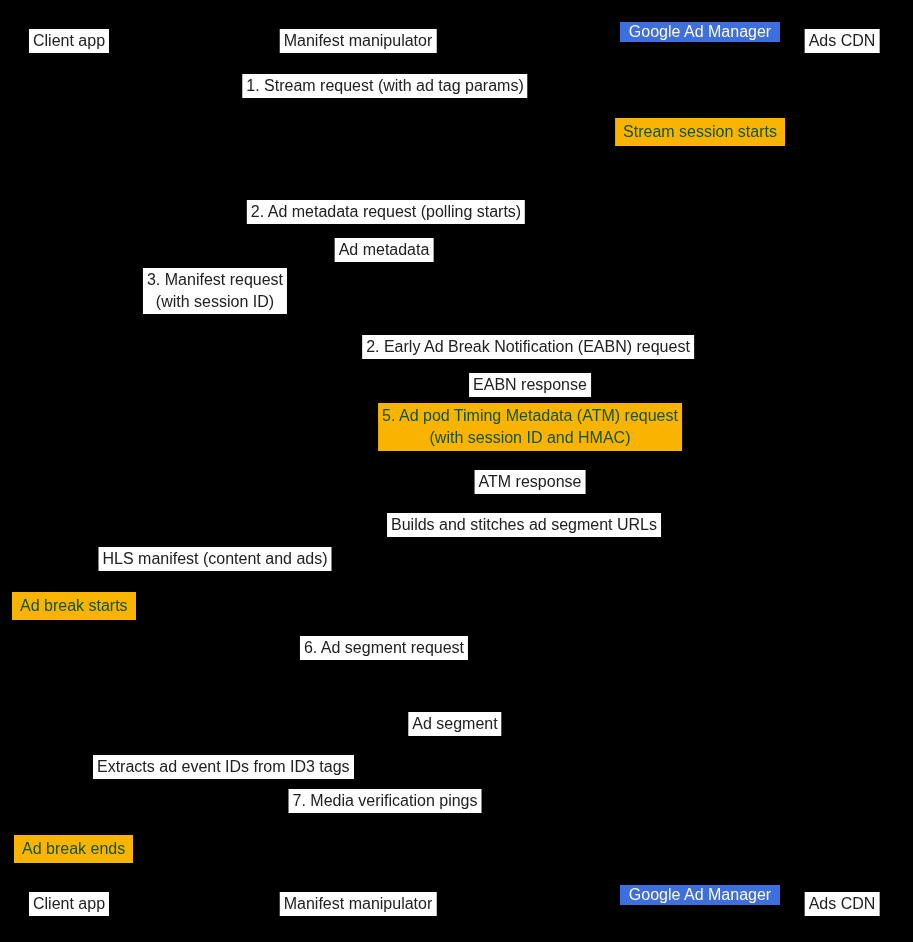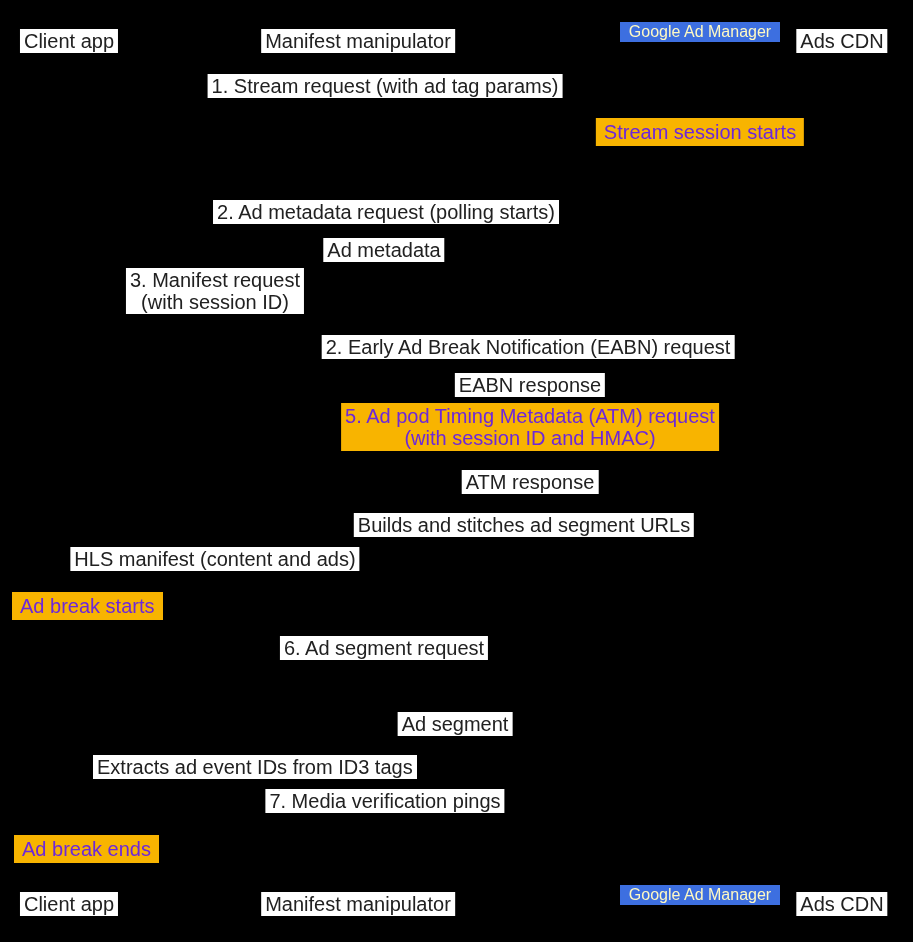--- a/index.html
+++ b/index.html
@@ -7,33 +7,33 @@
     position:relative;
     width:913px;height:942px;
     background:#000;
     font-family:"Liberation Sans", sans-serif;
     overflow:hidden;
   }
   .lbl{
     position:absolute;
     background:#fff;
     color:#212121;
-    font-size:20px;
+    font-size:16px;
     line-height:22px;
     padding:1px 4px;
     white-space:nowrap;
   }
   .cx{ transform:translateX(-50%); }
   .two-line{
     white-space:pre-line;
     text-align:center;
   }
   .hl{
     background:#F8B400;
-    color:#6d28d9;
+    color:#14532d;
     padding:3px 8px;
   }
   .hl.two-line{ padding:2px 4px; }
   .gam{
     position:absolute;
     width:160px;height:20px;
     background:#3D6FE0;
     color:#fef9c3;
     font-size:16px;
     display:flex;align-items:center;justify-content:center;

